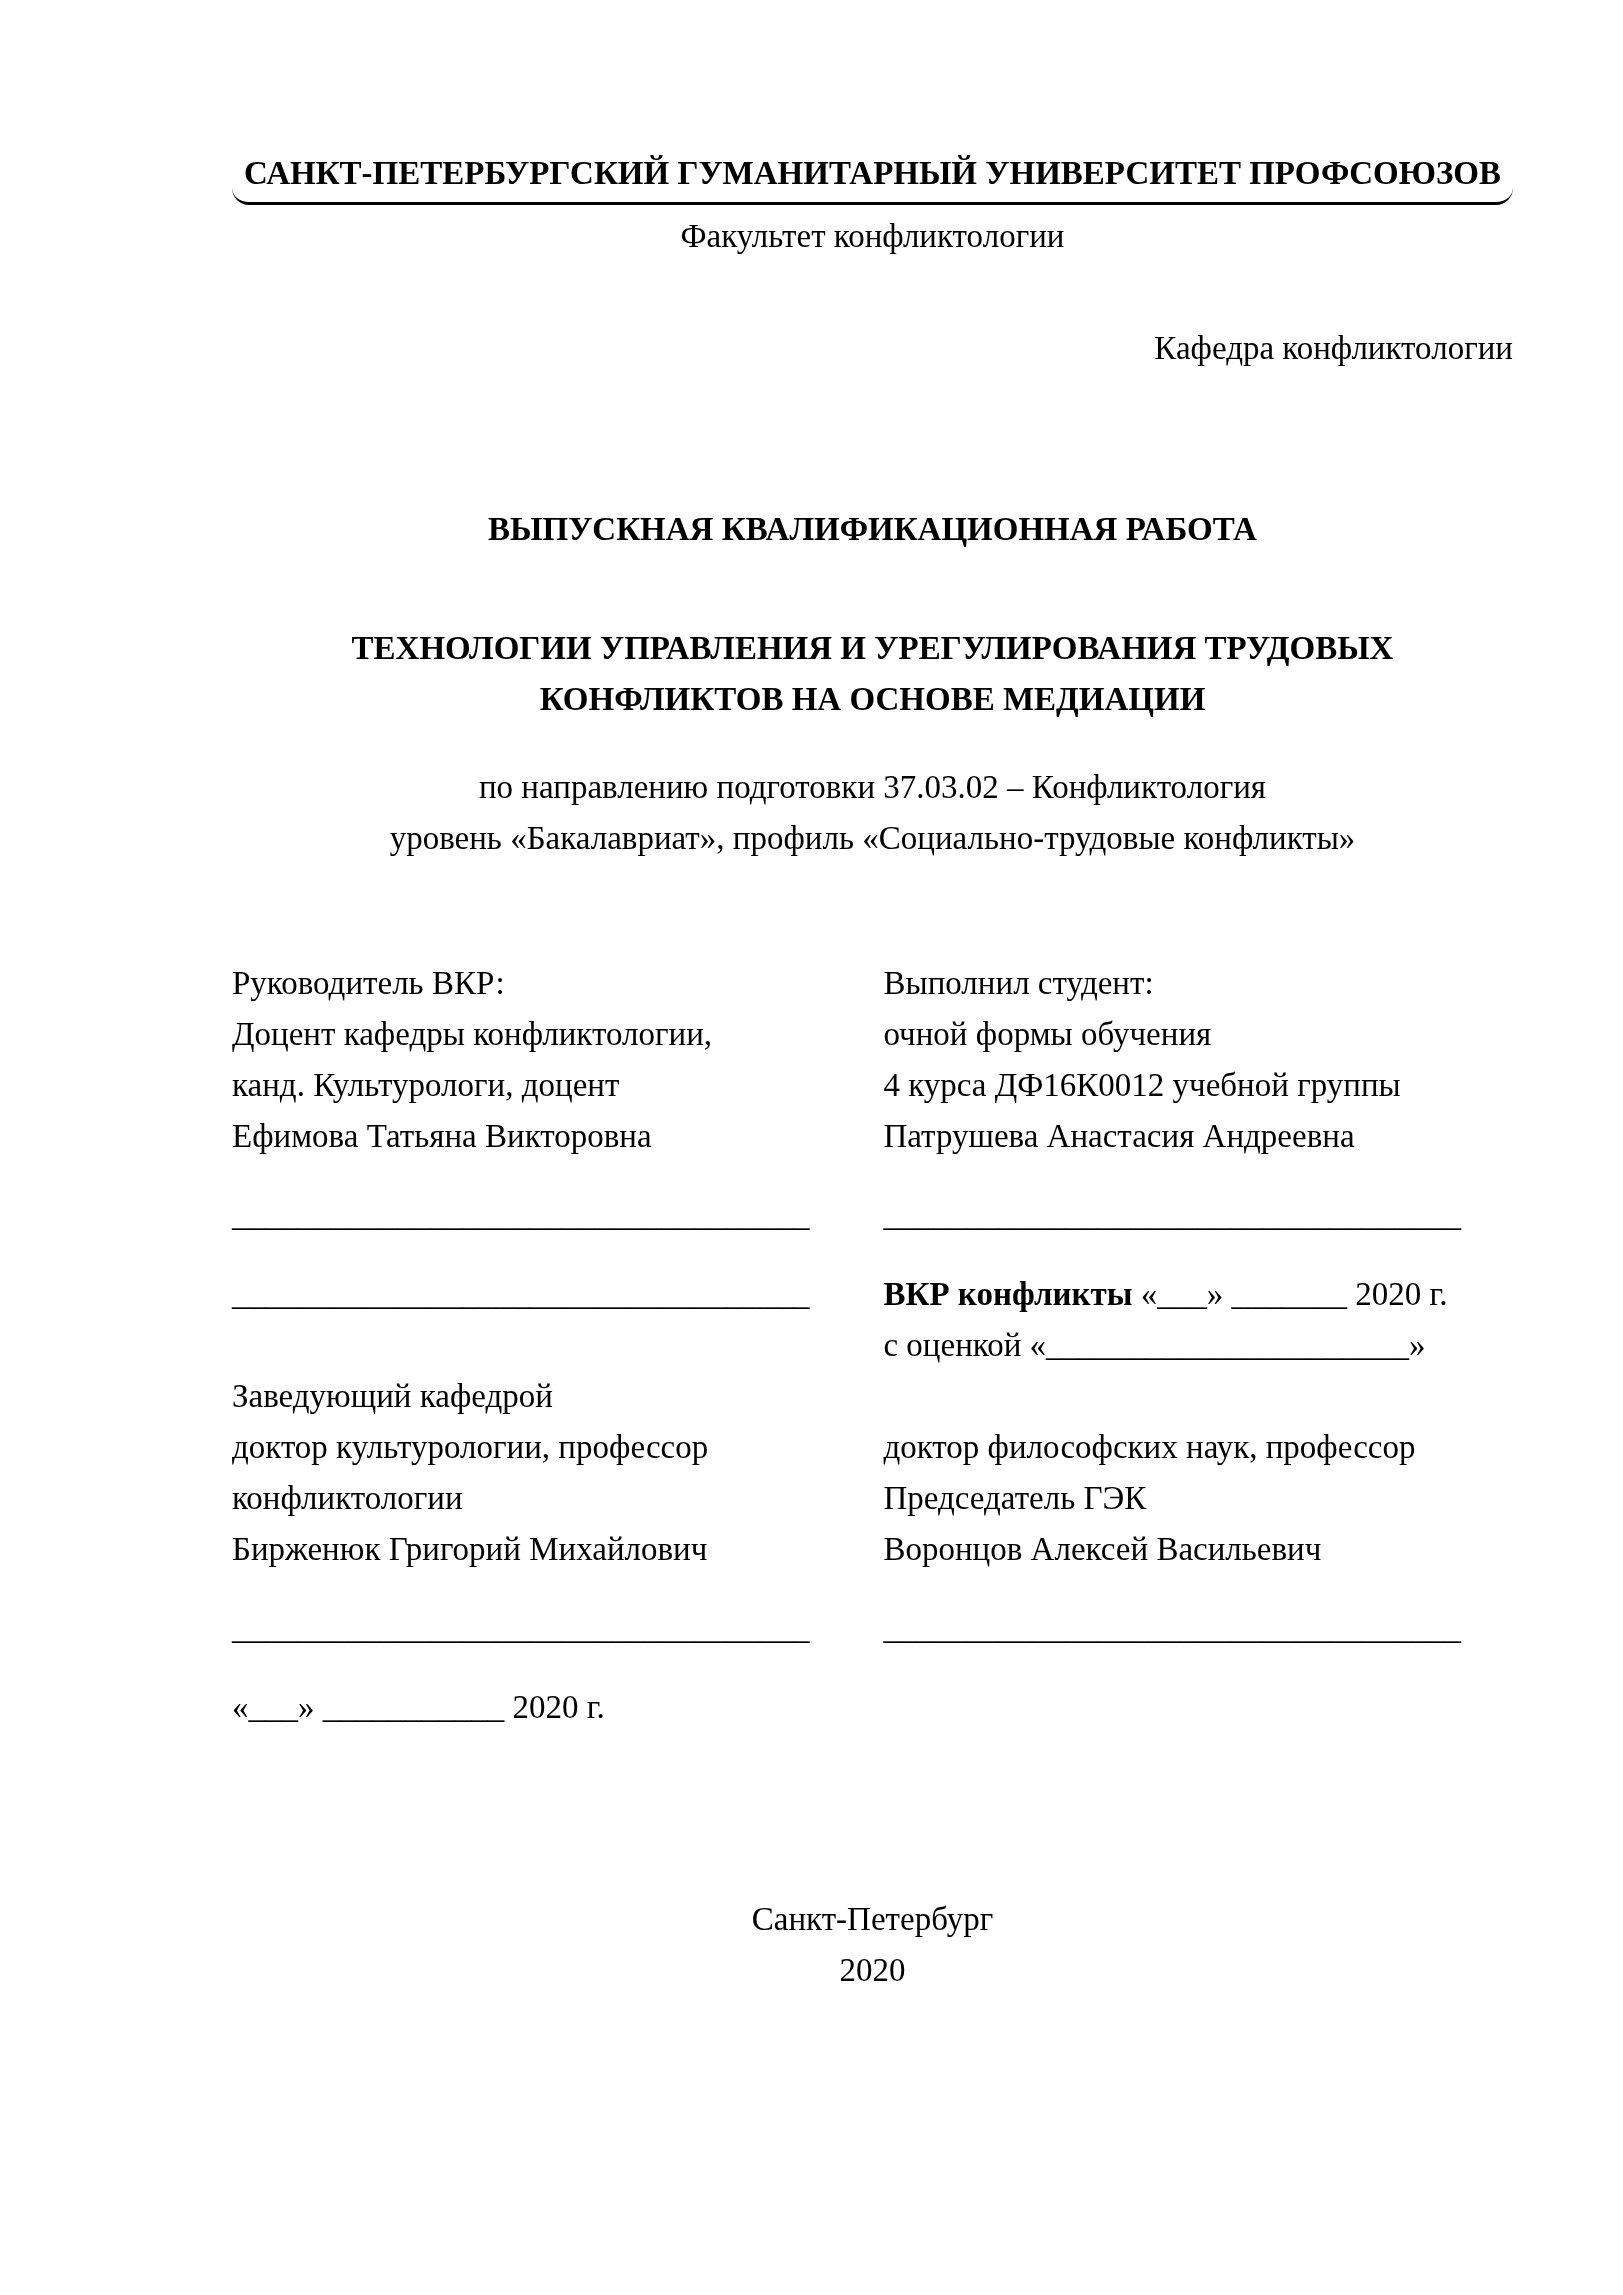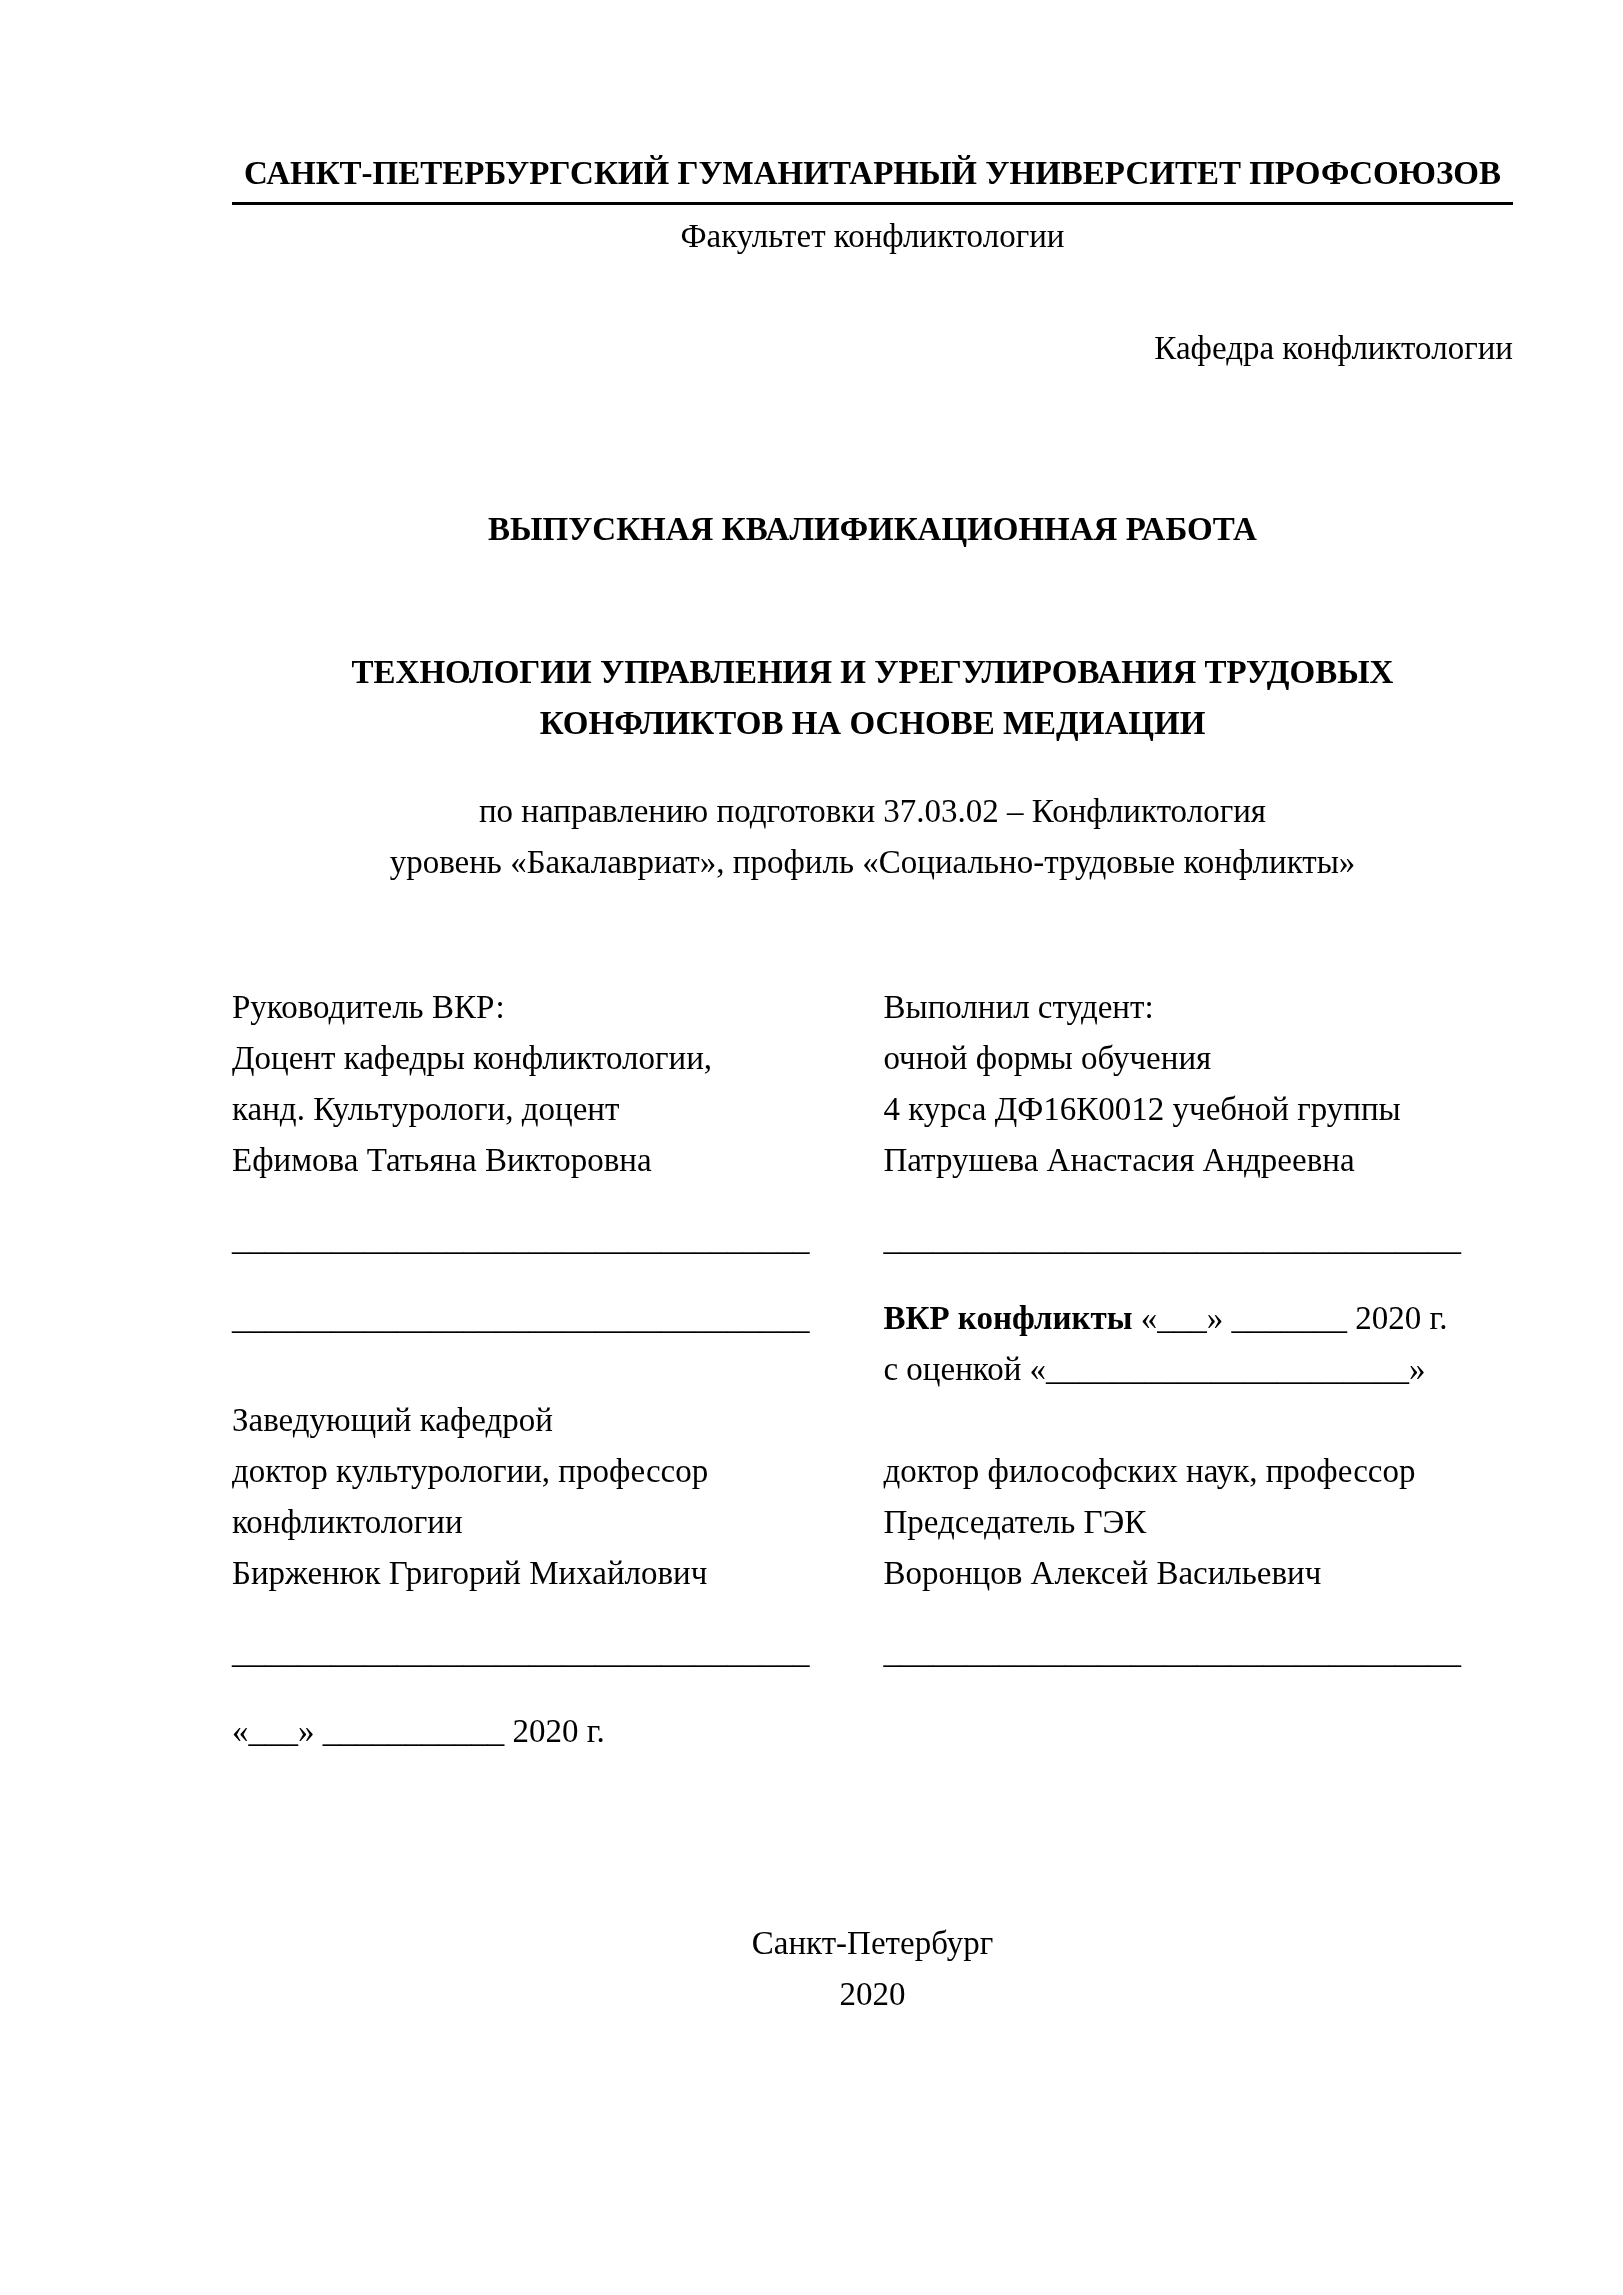--- a/index.html
+++ b/index.html
@@ -1,15 +1,15 @@
 <!DOCTYPE html>
 <html style="font-size:12.6px"><head>
 <meta charset="utf-8">
 <style>
-  * { margin: 0; padding: 0; box-sizing: border-box; }
+  * { margin: 0; padding: 0; box-sizing: border-box; border-radius: 17px; }
   html, body { background: #ffffff; }
   body {
     width: 1623px;
     height: 2295px;
     font-family: "Liberation Serif", serif;
     color: #000000;
   }
   .page {
     width: 1623px;
     height: 2295px;
@@ -26,21 +26,21 @@
     line-height: 41px;
     font-weight: bold;
     text-align: center;
     border-bottom: 3.1px solid #000;
     padding-bottom: 7.9px;
   }
   .faculty { margin-top: 6.3px; font-family: Liberation Serif, serif; }
   .department { margin-top: 61px; }
 
   .work-type { margin-top: 130px; }
-  .thesis-title { margin-top: 92px; }
+  .thesis-title { margin-top: 68px; }
   .program { margin-top: 37px; }
 
   .cols { display: flex; margin-top: 94px; gap: 8px; }
   .col-left { width: 648px; }
   .col-right { width: 634px; }
 
   .sig-block { margin-top: 28px; }
   .spacer { height: 51px; }
 
   .footer { margin-top: 161px; }

